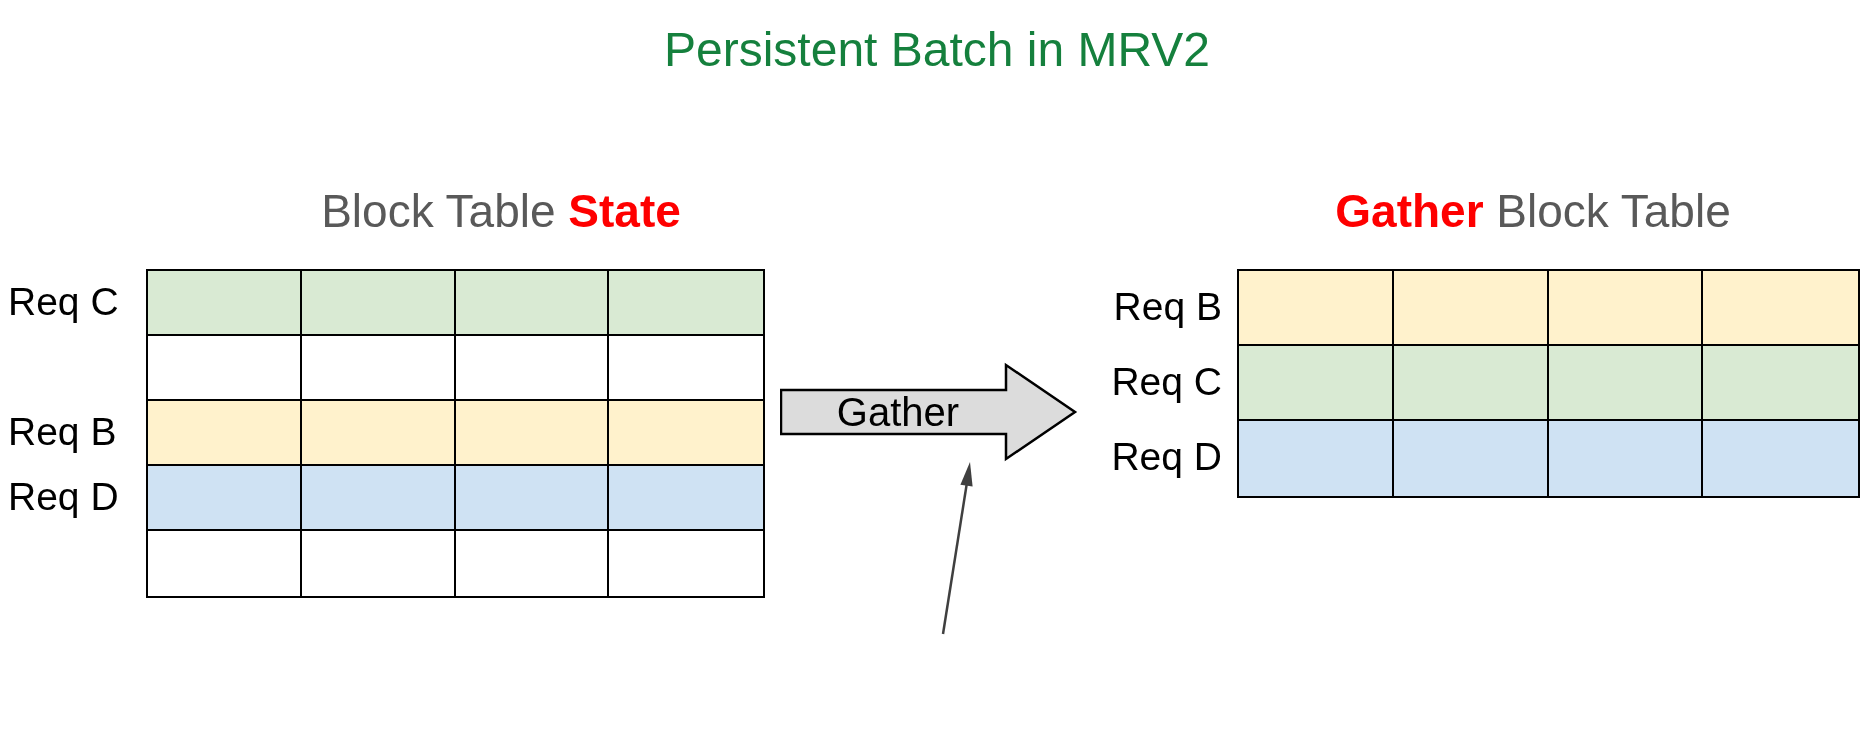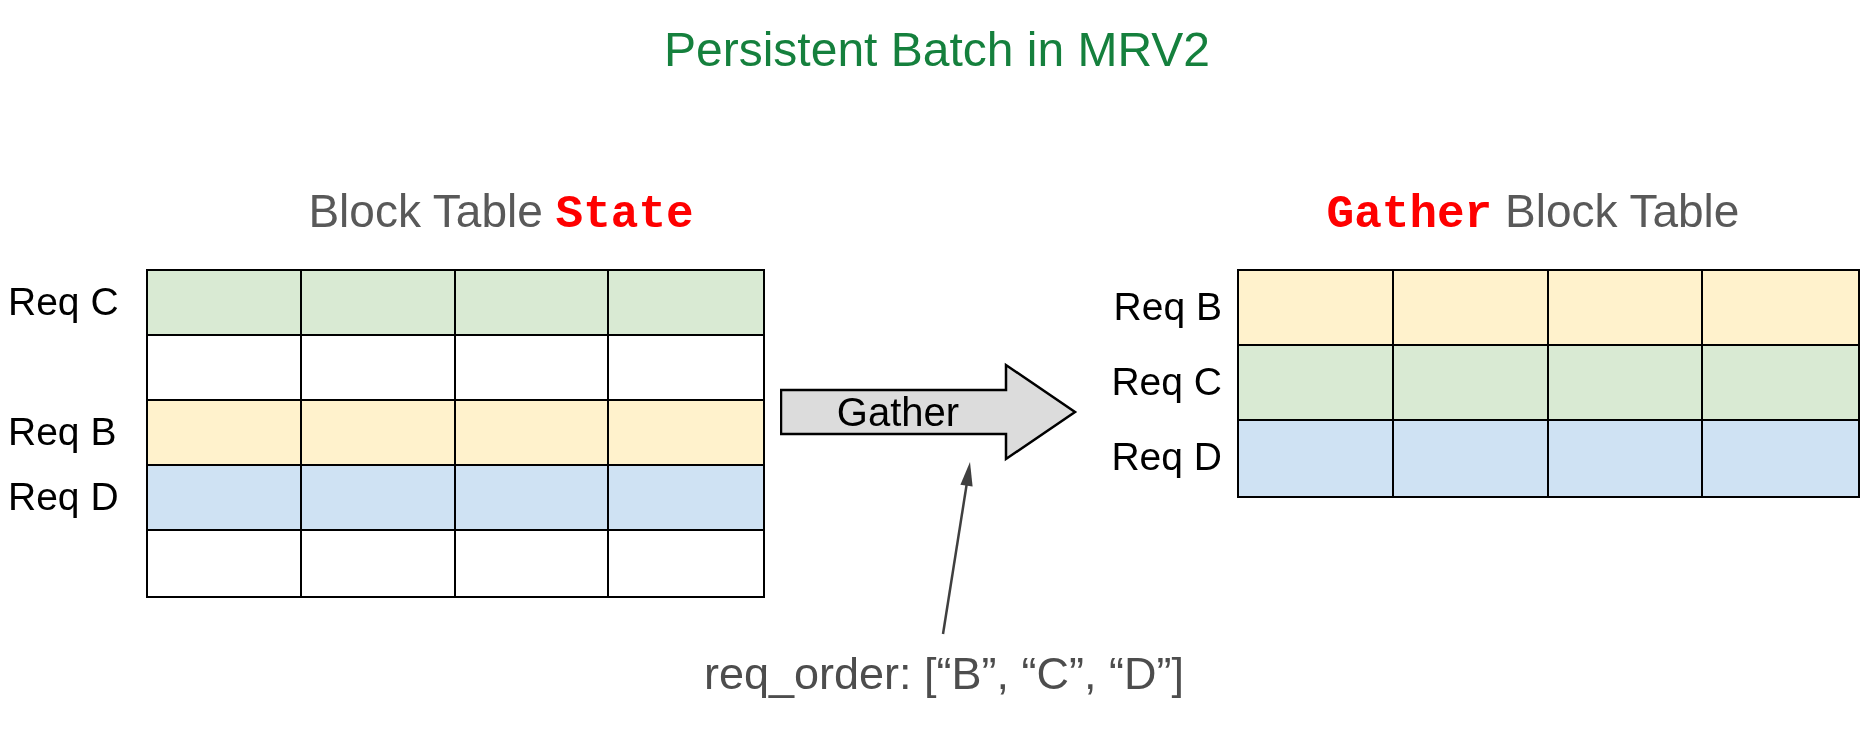--- a/index.html
+++ b/index.html
@@ -28,21 +28,21 @@
   .heading {
     position: absolute;
     top: 184px;
     font-size: 46px;
     color: #595959;
     text-align: center;
     white-space: nowrap;
   }
   .heading.left-heading  { left: 151px;  width: 700px; }
   .heading.right-heading { left: 1183px; width: 700px; }
-  .red { color: #fe0000; font-weight: bold; font-family: Liberation Mono, monospace; }
+  .red { color: #fe0000; font-weight: bold; }
 
   .grid {
     position: absolute;
     display: grid;
     border: 2px solid #000000;
     background: #ffffff;
   }
   .grid.left-grid  { left: 146px;  top: 269px; width: 619px; }
   .grid.right-grid { left: 1237px; top: 269px; width: 623px; }
 
@@ -162,15 +162,14 @@
   <svg class="gather-svg" viewBox="0 0 298 100">
     <polygon points="1,28 226,28 226,3 295,50 226,97 226,72 1,72" fill="#dcdcdc" stroke="#000000" stroke-width="2.5" stroke-linejoin="miter"></polygon>
     <text class="gather-text" x="118" y="64" text-anchor="middle">Gather</text>
   </svg>
 
   <svg class="annot-arrow-svg" viewBox="0 0 80 190">
     <line x1="28" y1="182" x2="53" y2="24" stroke="#3f3f3f" stroke-width="2.5"></line>
     <polygon points="55,10 57.6,34.6 45.4,32.8" fill="#3f3f3f"></polygon>
   </svg>
 
-  <div class="annotation">req_order: [“B”, “C”, “D”]</div>
 
 </div>
 
 </body></html>

